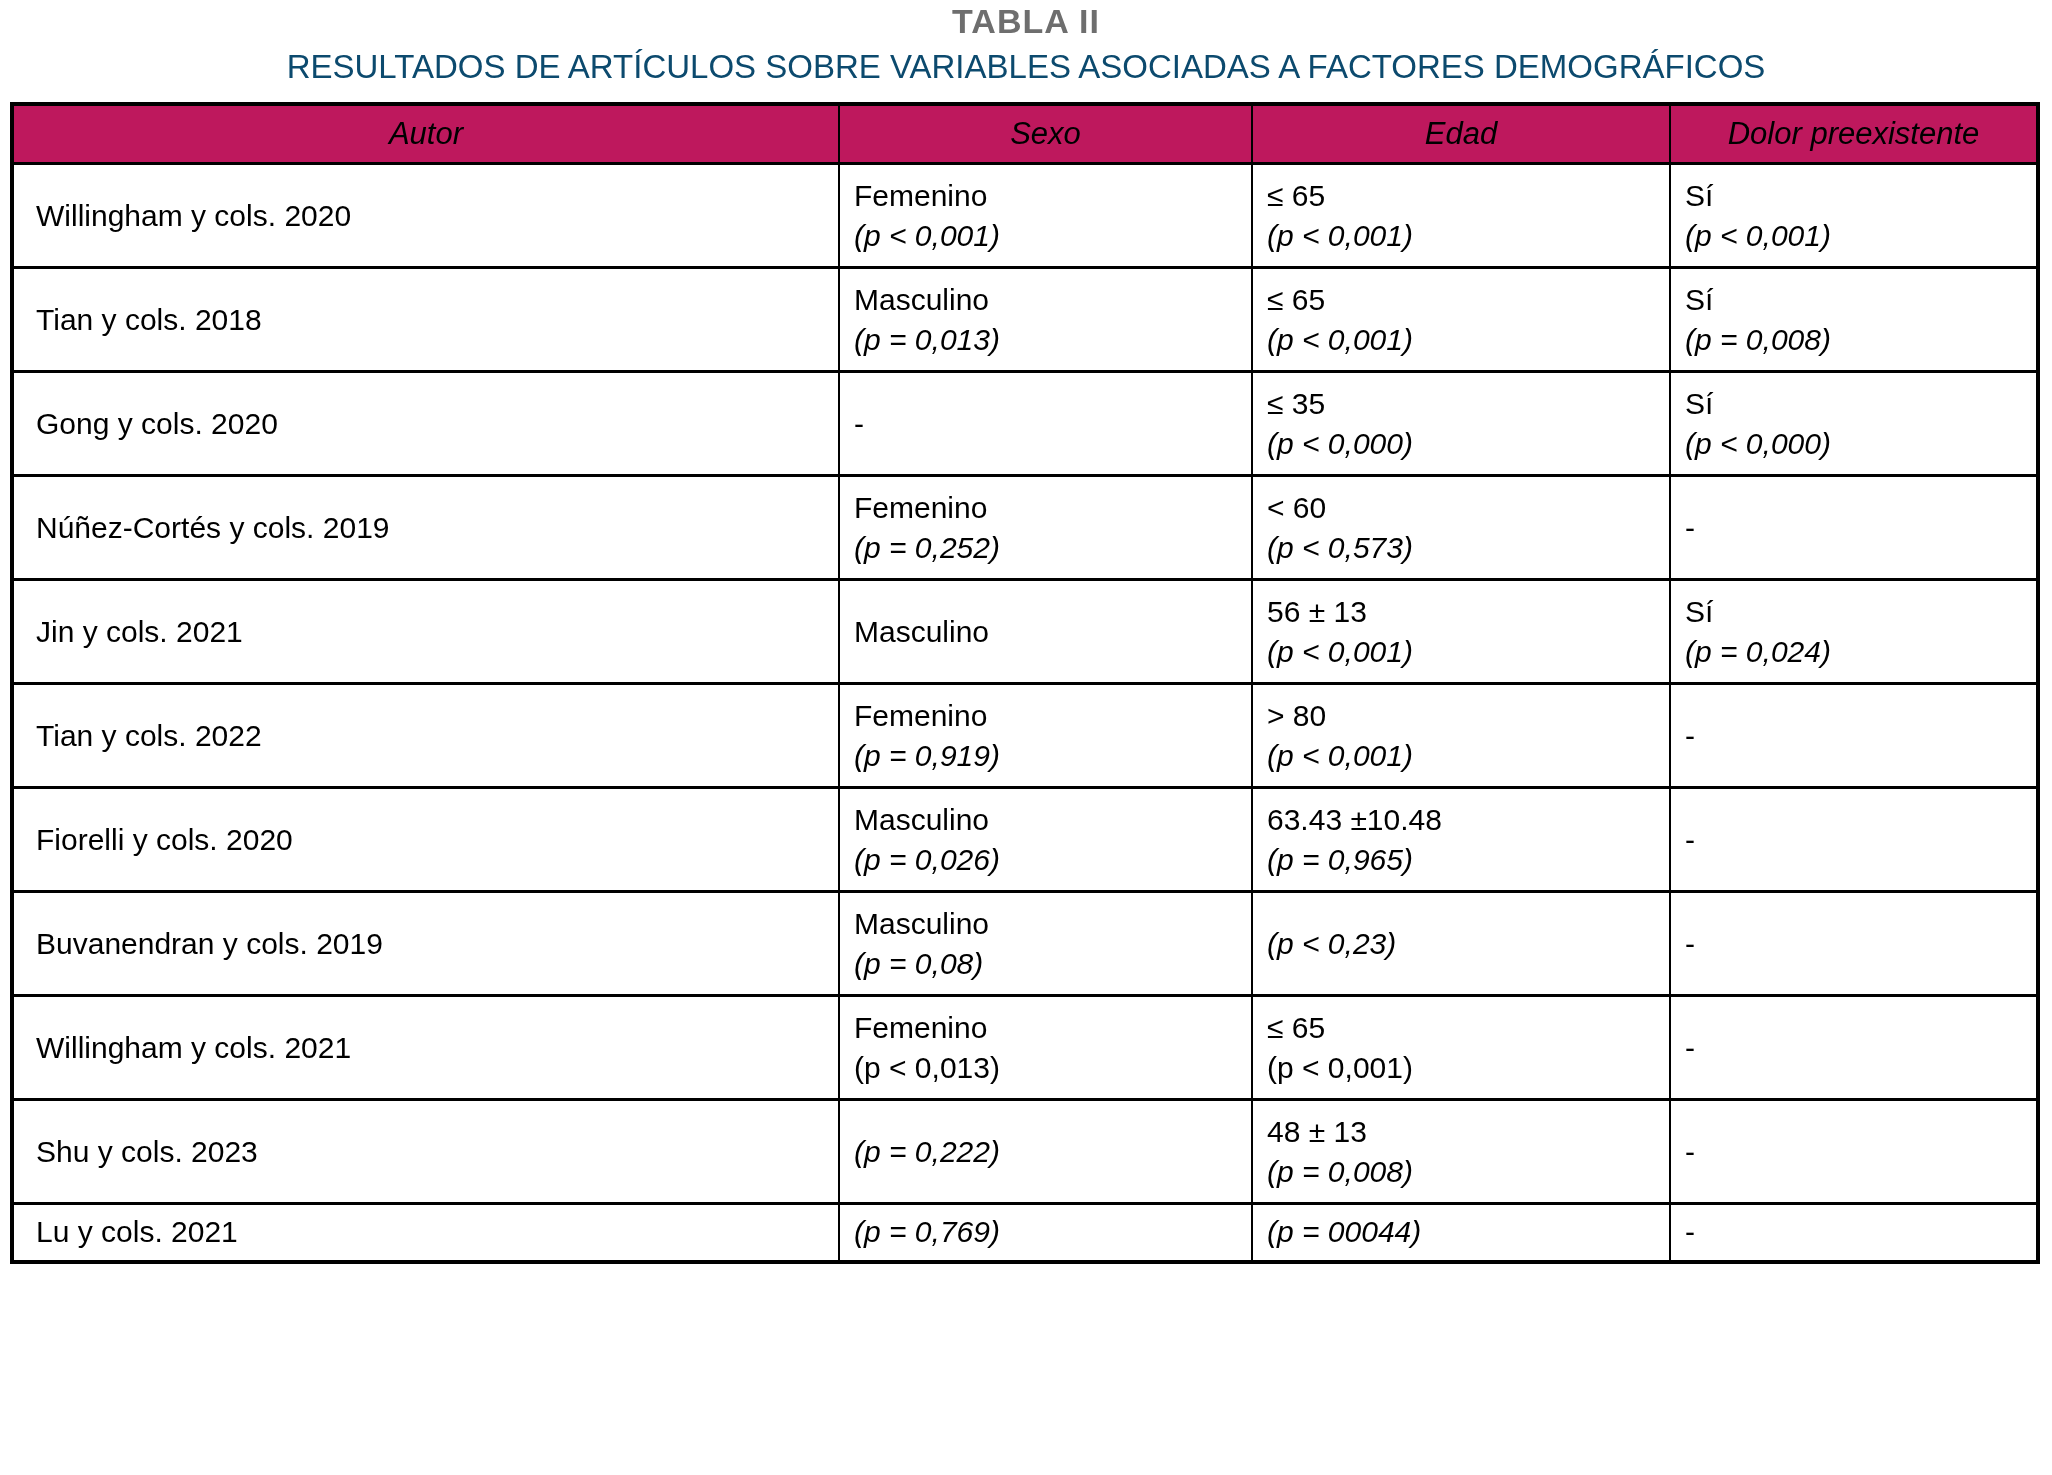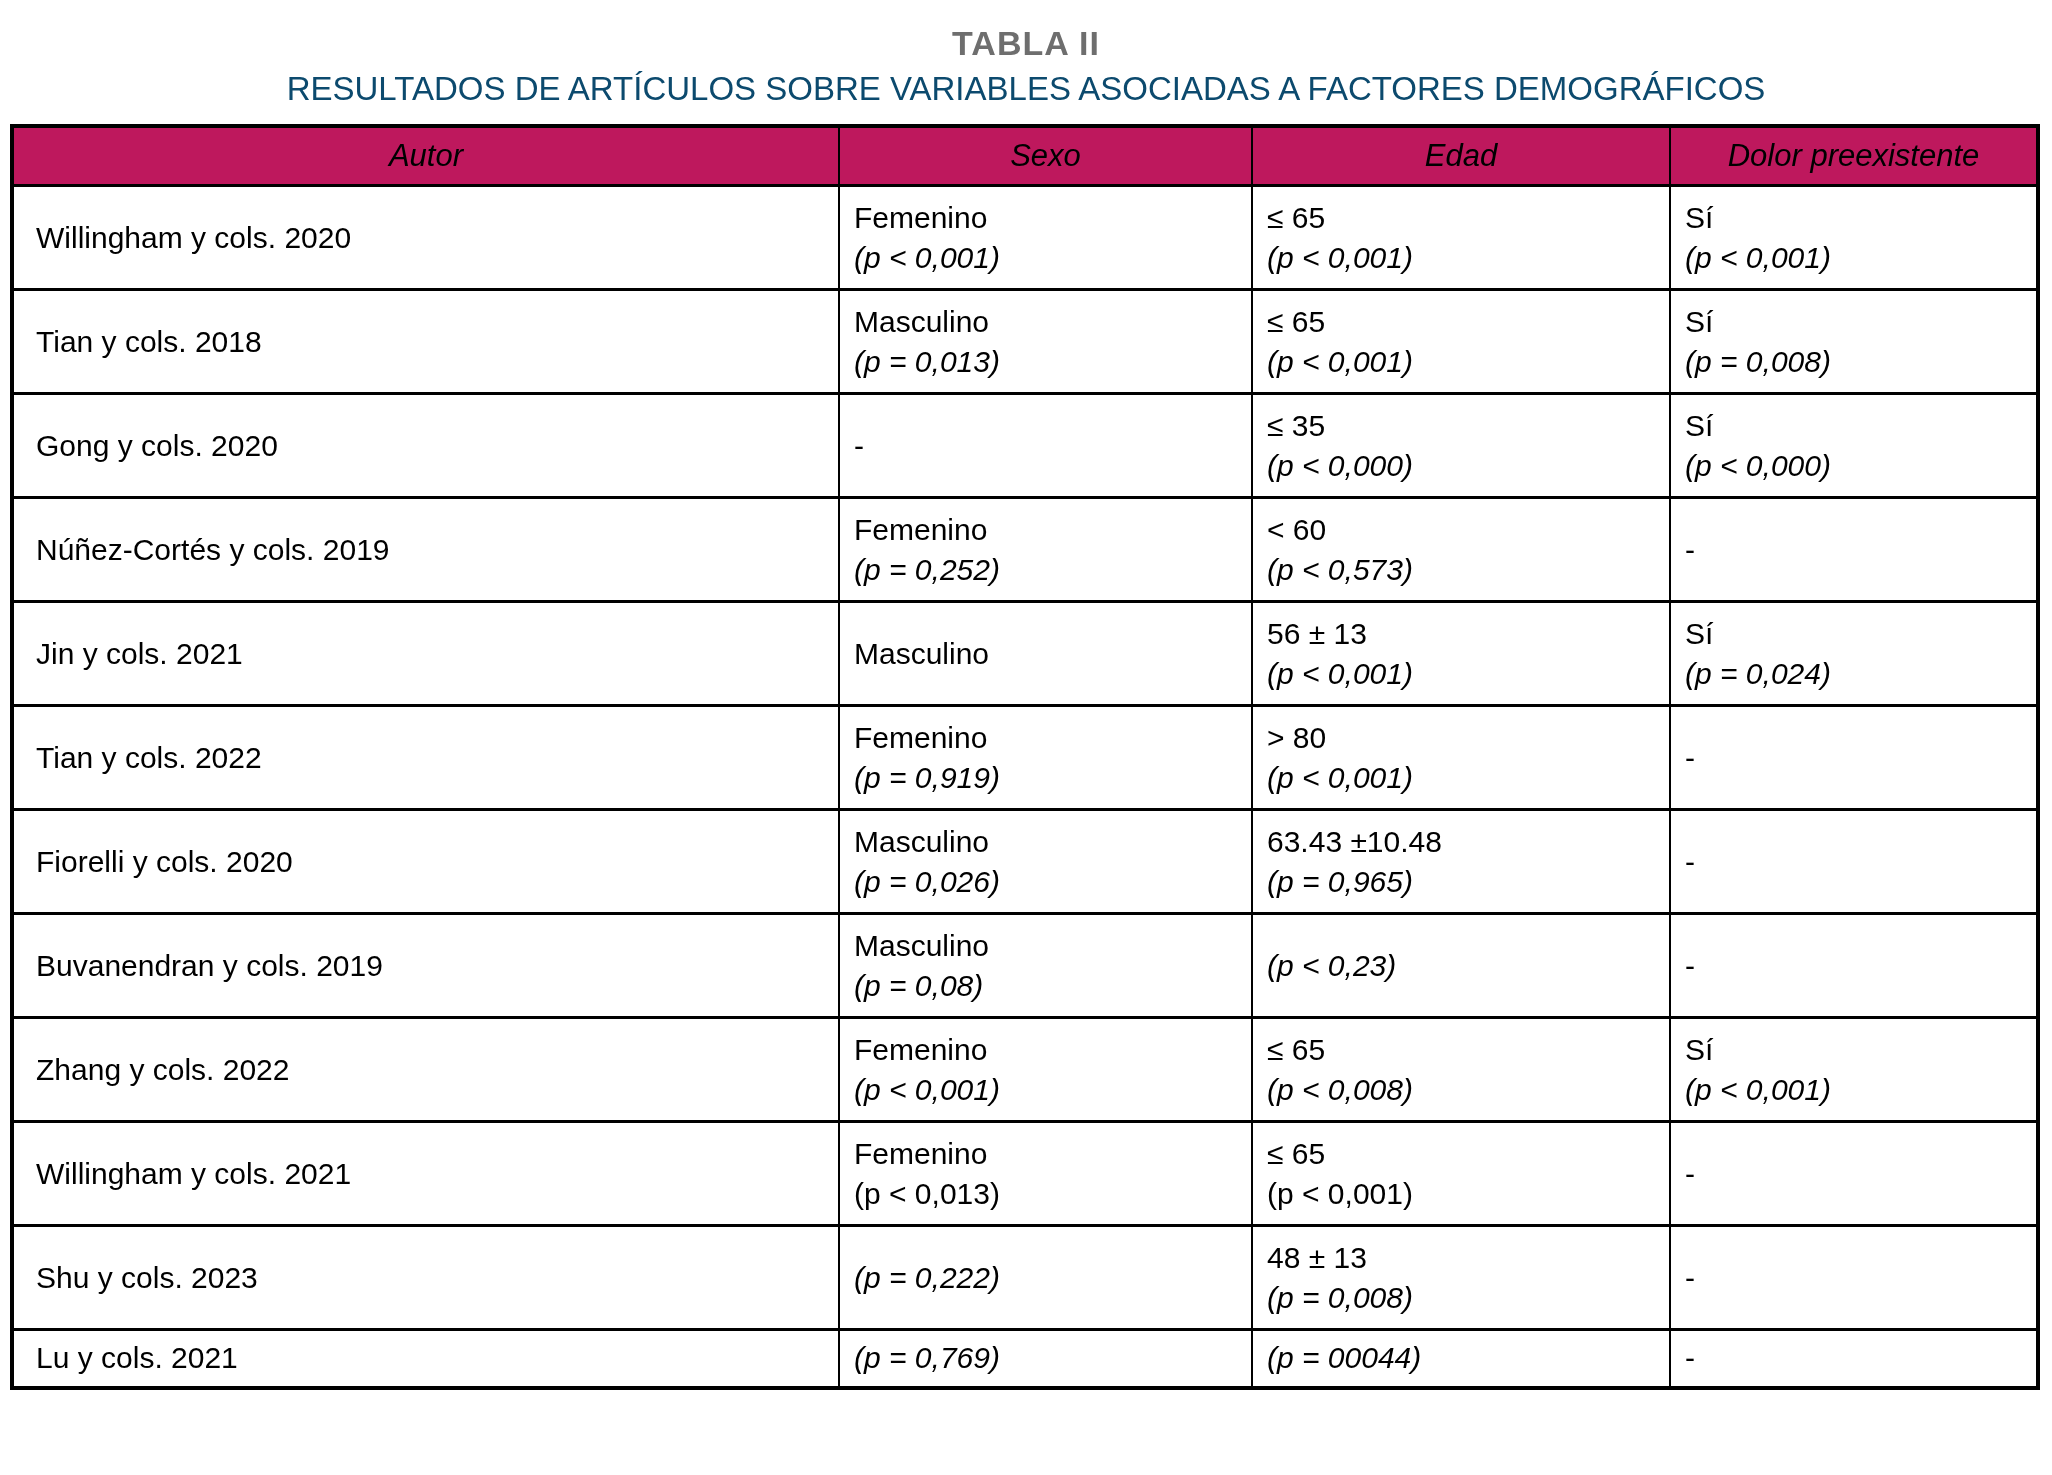--- a/index.html
+++ b/index.html
@@ -3,21 +3,21 @@
 <meta charset="utf-8">
 <style>
   html,body{margin:0;padding:0;}
   body{
     width:2052px;height:1475px;background:#ffffff;
     font-family:"Liberation Sans",sans-serif;color:#000;
     -webkit-font-smoothing:antialiased;
   }
   .title{
     text-align:center;font-weight:bold;font-size:34px;line-height:42px;
-    color:#6e6e6e;padding-top:22px;letter-spacing:1px;
+    color:#6e6e6e;padding-top:0;letter-spacing:1px;
   }
   .subtitle{
     text-align:center;font-size:33px;line-height:42px;color:#0c4a6e;
     margin-top:4px;letter-spacing:0px;
   }
   table.results{
     border-collapse:collapse;table-layout:fixed;
     margin:14px 0 0 10px;width:2026px;
     border:4px solid #000;
   }
@@ -189,37 +189,20 @@
         </td>
       <td>
           <span class="ln it">(p &lt; 0,23)</span>
         </td>
       <td>
           <span class="ln">-</span>
         </td>
     </tr>
     <tr>
       <td class="c-autor">
-          <span class="ln">Zhang y cols. 2022</span>
-        </td>
-      <td>
-          <span class="ln">Femenino</span>
-          <span class="ln it">(p &lt; 0,001)</span>
-        </td>
-      <td>
-          <span class="ln">≤ 65</span>
-          <span class="ln it">(p &lt; 0,008)</span>
-        </td>
-      <td>
-          <span class="ln">Sí</span>
-          <span class="ln it">(p &lt; 0,001)</span>
-        </td>
-    </tr>
-    <tr>
-      <td class="c-autor">
           <span class="ln">Willingham y cols. 2021</span>
         </td>
       <td>
           <span class="ln">Femenino</span>
           <span class="ln">(p &lt; 0,013)</span>
         </td>
       <td>
           <span class="ln">≤ 65</span>
           <span class="ln">(p &lt; 0,001)</span>
         </td>

